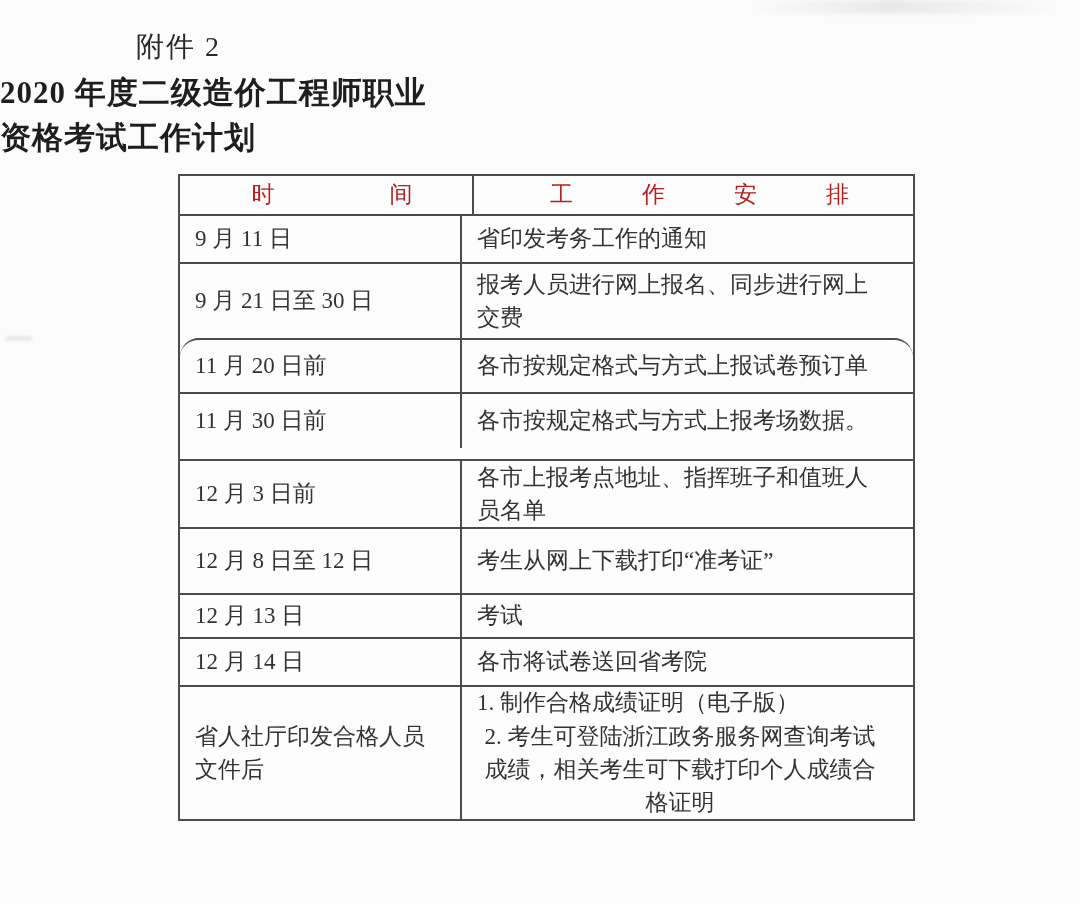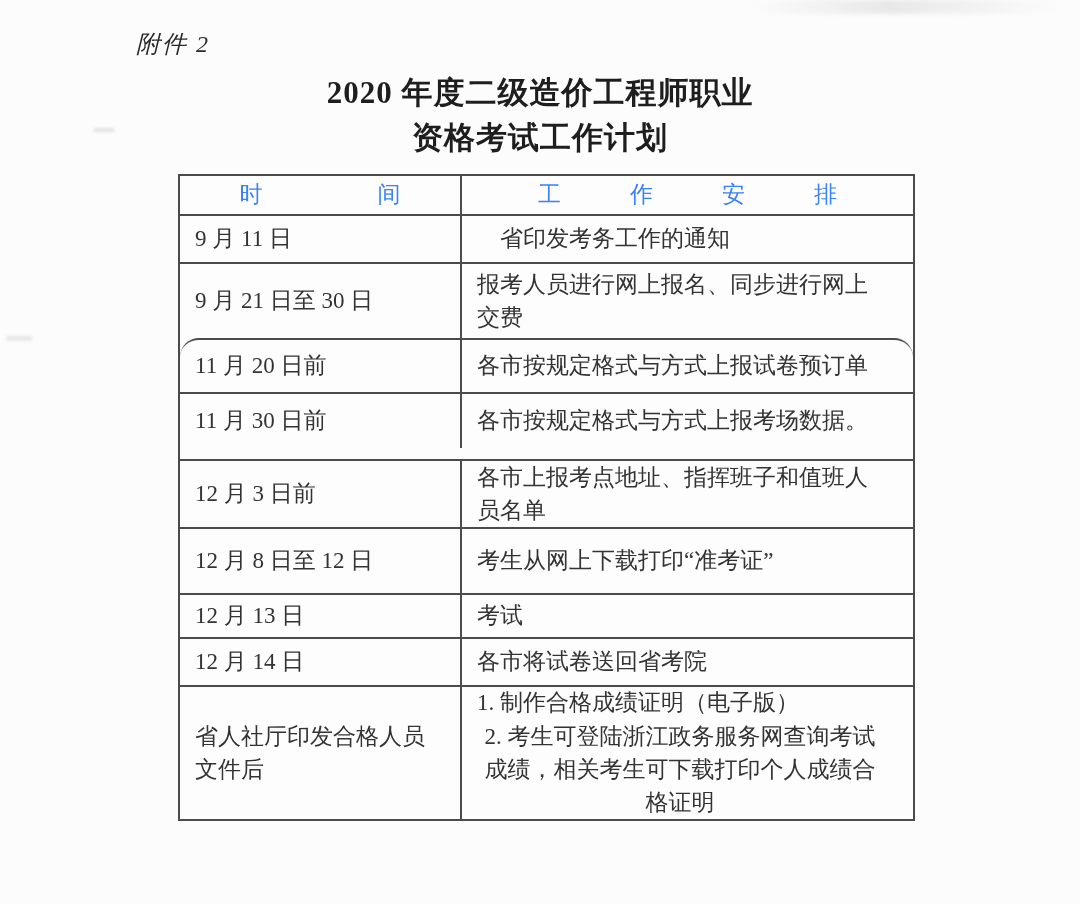--- a/index.html
+++ b/index.html
@@ -16,31 +16,30 @@
   }
   .page {
     position: absolute;
     inset: 0;
     background: #fcfcfc;
   }
   .attachment-label {
     position: absolute;
     left: 136px;
     top: 28px;
-    font-size: 24px;
+    font-size: 28px;
     color: #2a2a2a;
     letter-spacing: 2px;
-    font-style: italic;
   }
   .doc-title {
     position: absolute;
     top: 70px;
     left: 0;
     width: 1080px;
-    text-align: center;
+    text-align: left;
     font-weight: bold;
     font-size: 31px;
     line-height: 45px;
     color: #1e1e1e;
     letter-spacing: 1px;
   }
   .doc-title span { display: block; }
   .schedule-table {
     position: absolute;
     left: 178px;
@@ -75,25 +74,26 @@
   }
   .work-multi {
     flex-direction: column;
     align-items: flex-start;
     justify-content: center;
     text-align: center;
   }
   .head .cell {
     justify-content: center;
     padding: 8px;
-    color: #3b82f6;
+    color: #b91c1c;
+    margin-left: 12px;
   }
   
   .rh-head { height: 38px; }
-  .rh-1  { height: 48px; gap: 23px; }
+  .rh-1  { height: 48px; }
   .rh-2  { height: 76px; }
   .rh-3  { height: 54px; border-radius: 19px; }
   .rh-4  { height: 56px; }
   .rh-5  { height: 68px; margin-top: 11px; }
   .rh-6  { height: 66px; }
   .rh-7  { height: 76px; }
   .rh-8  { height: 44px; }
   .rh-9  { height: 48px; }
   .rh-10 { height: 134px; }
   

